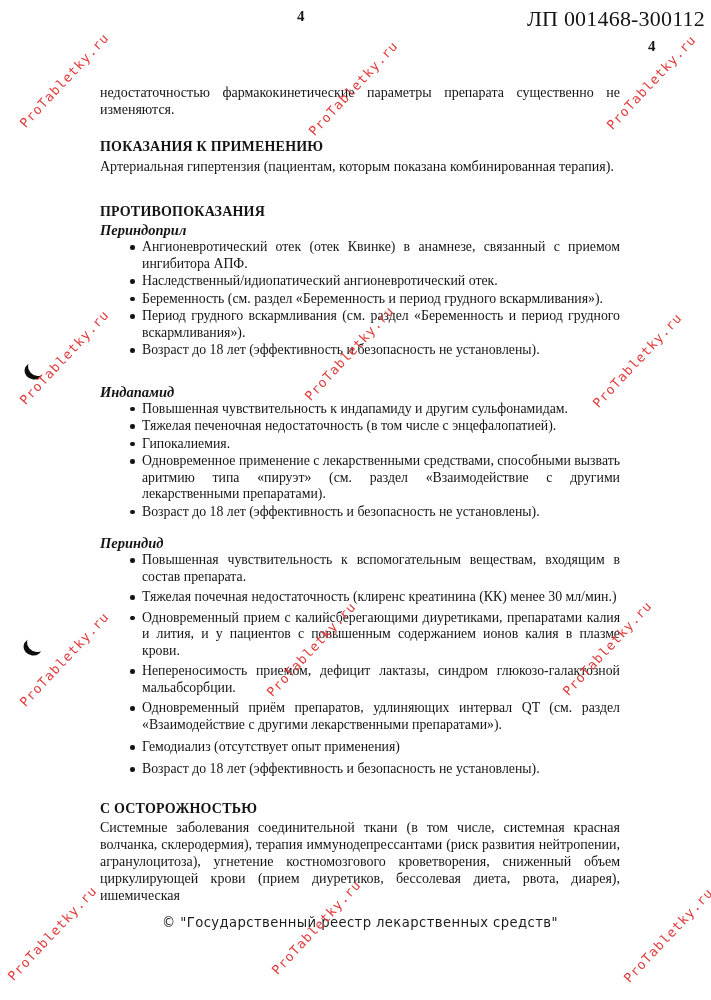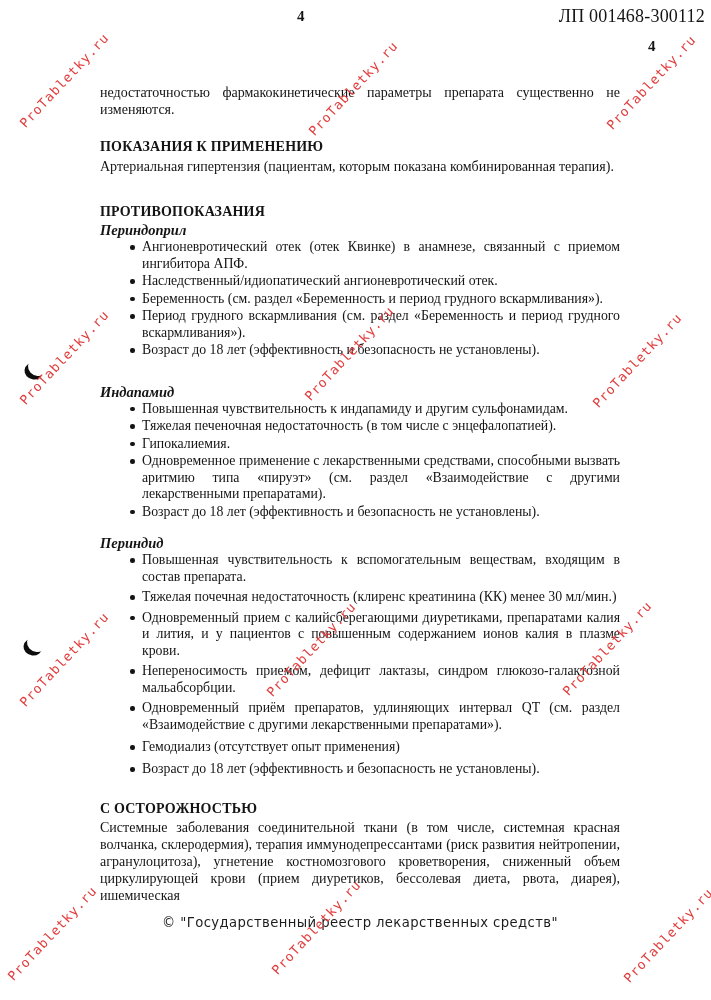--- a/index.html
+++ b/index.html
@@ -15,21 +15,21 @@
     position:relative;
     padding:6px 91px 0 100px;
     z-index:1;
   }
   
   .hdr{position:relative;height:20px;font-size:16px;}
   .hdr .pg-center{
     position:absolute;left:50%;transform:translateX(-63px);
     top:2px;font-weight:bold;font-size:15px;
   }
-  .hdr .reg{position:absolute;right:-85px;top:0;font-size:18px;letter-spacing:.2px;}
+  .hdr .reg{position:absolute;right:-85px;top:0;font-size:22px;letter-spacing:.2px;}
   .pg-side{position:absolute;left:648px;top:38px;font-weight:bold;font-size:15px;z-index:1;}
   
   .para{
     font-size:14px;line-height:17px;text-align:justify;
     margin:0;
   }
   .intro{margin-top:58px;}
   .sec-title{
     font-size:14px;font-weight:bold;line-height:19px;
     margin:0;letter-spacing:.2px;

